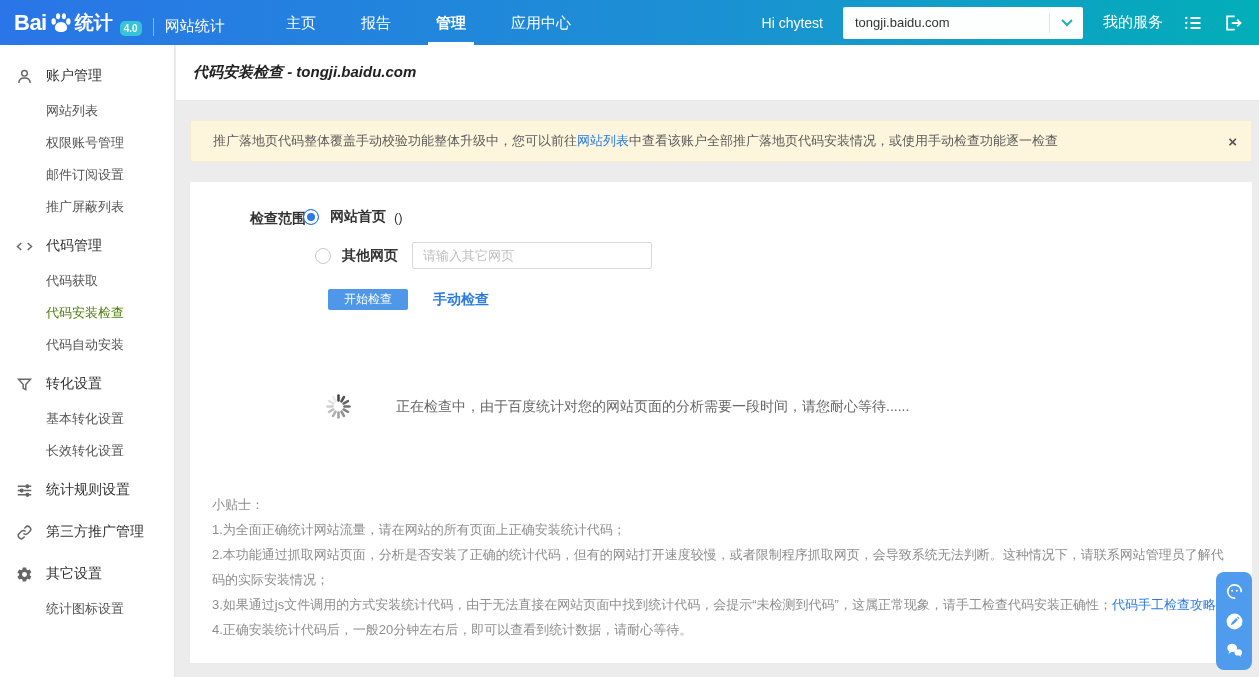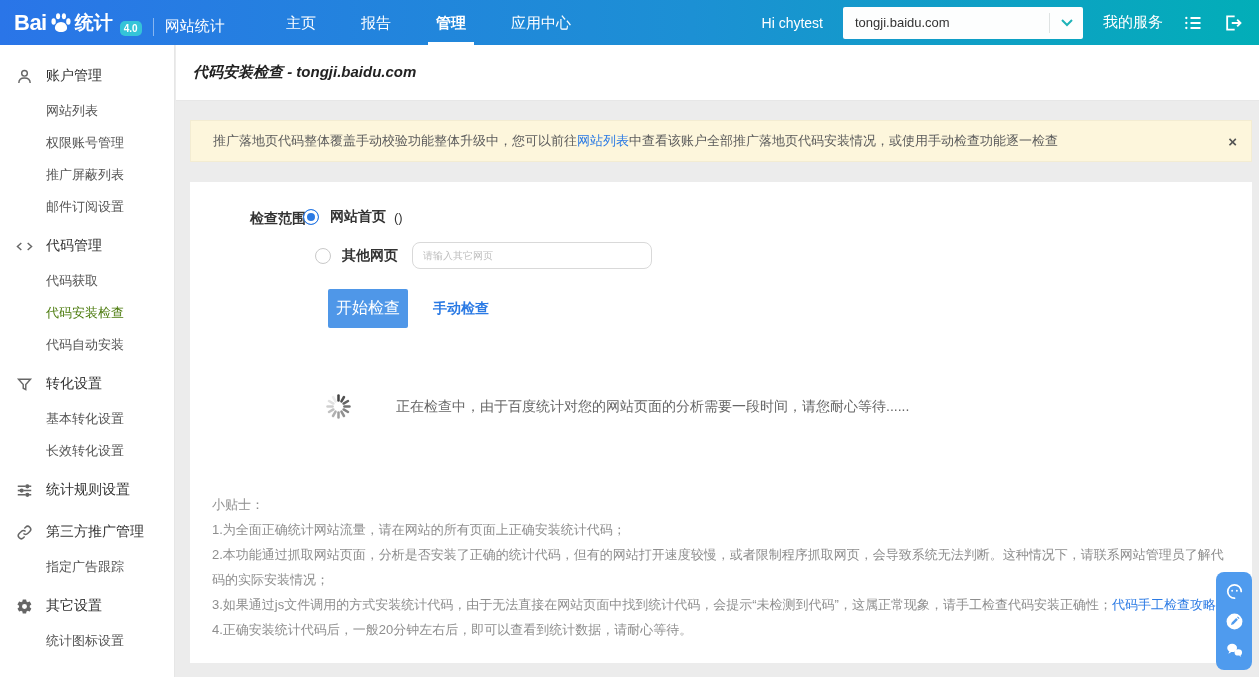--- a/index.html
+++ b/index.html
@@ -57,27 +57,27 @@
   .card { position:absolute; top:182px; left:190px; width:1062px; height:481px; background:#fff; z-index:4; }
 
   .scope-label { position:absolute; left:60px; top:28px; font-size:14px; font-weight:bold; color:#333; }
   .radio-row1 { position:absolute; left:113px; top:26px; display:flex; align-items:center; }
   .radio-row2 { position:absolute; left:125px; top:60px; display:flex; align-items:center; }
   .radio { width:16px; height:16px; border-radius:50%; margin-right:11px; flex:none; cursor:pointer; }
   .radio.on { background:#2b7ae4; box-shadow:inset 0 0 0 3px #fff, inset 0 0 0 8px #2b7ae4; border:1px solid #2b7ae4; }
   .radio.off { background:#fff; border:1px solid #c9c9c9; }
   .radio-label { font-size:14px; font-weight:bold; color:#333; cursor:pointer; }
   .radio-suffix { font-size:13px; color:#333; margin-left:8px; }
-  .other-input { width:240px; height:27px; border:1px solid #d9d9d9; border-radius:8px; margin-left:14px;
-    font-size:10px; padding:0 10px; color:#333; outline:none; font-family:"Liberation Sans","DejaVu Sans",sans-serif; }
+  .other-input { width:240px; height:27px; border:1px solid #d9d9d9; border-radius:2px; margin-left:14px;
+    font-size:13px; padding:0 10px; color:#333; outline:none; font-family:"Liberation Sans","DejaVu Sans",sans-serif; }
   .other-input::placeholder { color:#bfbfbf; }
 
   .btn-row { position:absolute; left:138px; top:107px; display:flex; align-items:center; }
-  .start-btn { width:80px; height:39px; background:#4f97e8; color:#fff; border:none; border-radius:2px;
-    font-size:16px; cursor:pointer; font-family:"Liberation Sans","DejaVu Sans",sans-serif; }
+  .start-btn { width:80px; height:21px; background:#4f97e8; color:#fff; border:none; border-radius:2px;
+    font-size:12px; cursor:pointer; font-family:"Liberation Sans","DejaVu Sans",sans-serif; }
   .manual-link { font-size:14px; font-weight:bold; color:#2b7ae4; margin-left:25px; cursor:pointer; text-decoration:none; }
 
   .loading-row { position:absolute; left:135px; top:211px; display:flex; align-items:center; }
   .spinner { width:27px; height:27px; margin-right:8px; animation:spin 1s steps(12) infinite; }
   @keyframes spin { to { transform:rotate(360deg); } }
   .loading-text { font-size:14px; color:#666;margin-left:36px; }
 
   .tips { position:absolute; left:22px; top:310px; width:1020px; font-size:13px; color:#8e8e8e; line-height:25px; }
   .tips-link { color:#2b7ae4; cursor:pointer; }
 
@@ -141,22 +141,22 @@
   <div class="side-group">
     <div class="group-head">
       <svg class="g-icon" viewBox="0 0 24 24" fill="none" stroke="#666" stroke-width="2">
         <circle cx="12" cy="7.5" r="4"></circle>
           <path d="M4 21c0-4.5 3.6-7 8-7s8 2.5 8 7"></path>
       </svg>
       <span class="g-label">账户管理</span>
     </div>
     <div class="side-item">网站列表</div>
     <div class="side-item">权限账号管理</div>
+    <div class="side-item">邮件订阅设置</div>
     <div class="side-item">推广屏蔽列表</div>
-    <div class="side-item">邮件订阅设置</div>
   </div>
 
   <div class="side-group">
     <div class="group-head">
       <svg class="g-icon" viewBox="0 0 24 24" fill="none" stroke="#666" stroke-width="2">
         <path d="M7.5 7l-5.5 5 5.5 5M16.5 7l5.5 5-5.5 5"></path>
       </svg>
       <span class="g-label">代码管理</span>
     </div>
     <div class="side-item">代码获取</div>
@@ -188,21 +188,20 @@
   </div>
 
   <div class="side-group">
     <div class="group-head">
       <svg class="g-icon" viewBox="0 0 24 24" fill="none" stroke="#666" stroke-width="2">
         <path d="M10.5 13.5a4.2 4.2 0 006 0l3-3a4.24 4.24 0 00-6-6l-1.7 1.7"></path>
         <path d="M13.5 10.5a4.2 4.2 0 00-6 0l-3 3a4.24 4.24 0 006 6l1.7-1.7"></path>
       </svg>
       <span class="g-label">第三方推广管理</span>
     </div>
-    <div class="side-item">指定广告跟踪</div>
   </div>
 
   <div class="side-group">
     <div class="group-head">
       <svg class="g-icon" viewBox="0 0 24 24" fill="#666">
         <path d="M19.4 13c.04-.33.06-.66.06-1s-.02-.67-.06-1l2.1-1.65a.5.5 0 00.12-.64l-2-3.46a.5.5 0 00-.61-.22l-2.49 1a7.3 7.3 0 00-1.73-1l-.38-2.65A.5.5 0 0013.9 2h-4a.5.5 0 00-.5.42l-.37 2.65c-.63.26-1.21.6-1.74 1l-2.49-1a.5.5 0 00-.6.22l-2 3.46a.5.5 0 00.12.64L4.4 11c-.04.33-.06.66-.06 1s.02.67.06 1l-2.1 1.65a.5.5 0 00-.12.64l2 3.46c.14.24.42.33.6.22l2.5-1c.52.4 1.1.74 1.73 1l.38 2.65a.5.5 0 00.5.42h4a.5.5 0 00.5-.42l.37-2.65c.63-.26 1.2-.6 1.73-1l2.5 1c.24.1.47 0 .6-.22l2-3.46a.5.5 0 00-.12-.64L19.4 13zM12 15.5a3.5 3.5 0 110-7 3.5 3.5 0 010 7z"></path>
       </svg>
       <span class="g-label">其它设置</span>
     </div>
     <div class="side-item">统计图标设置</div>

